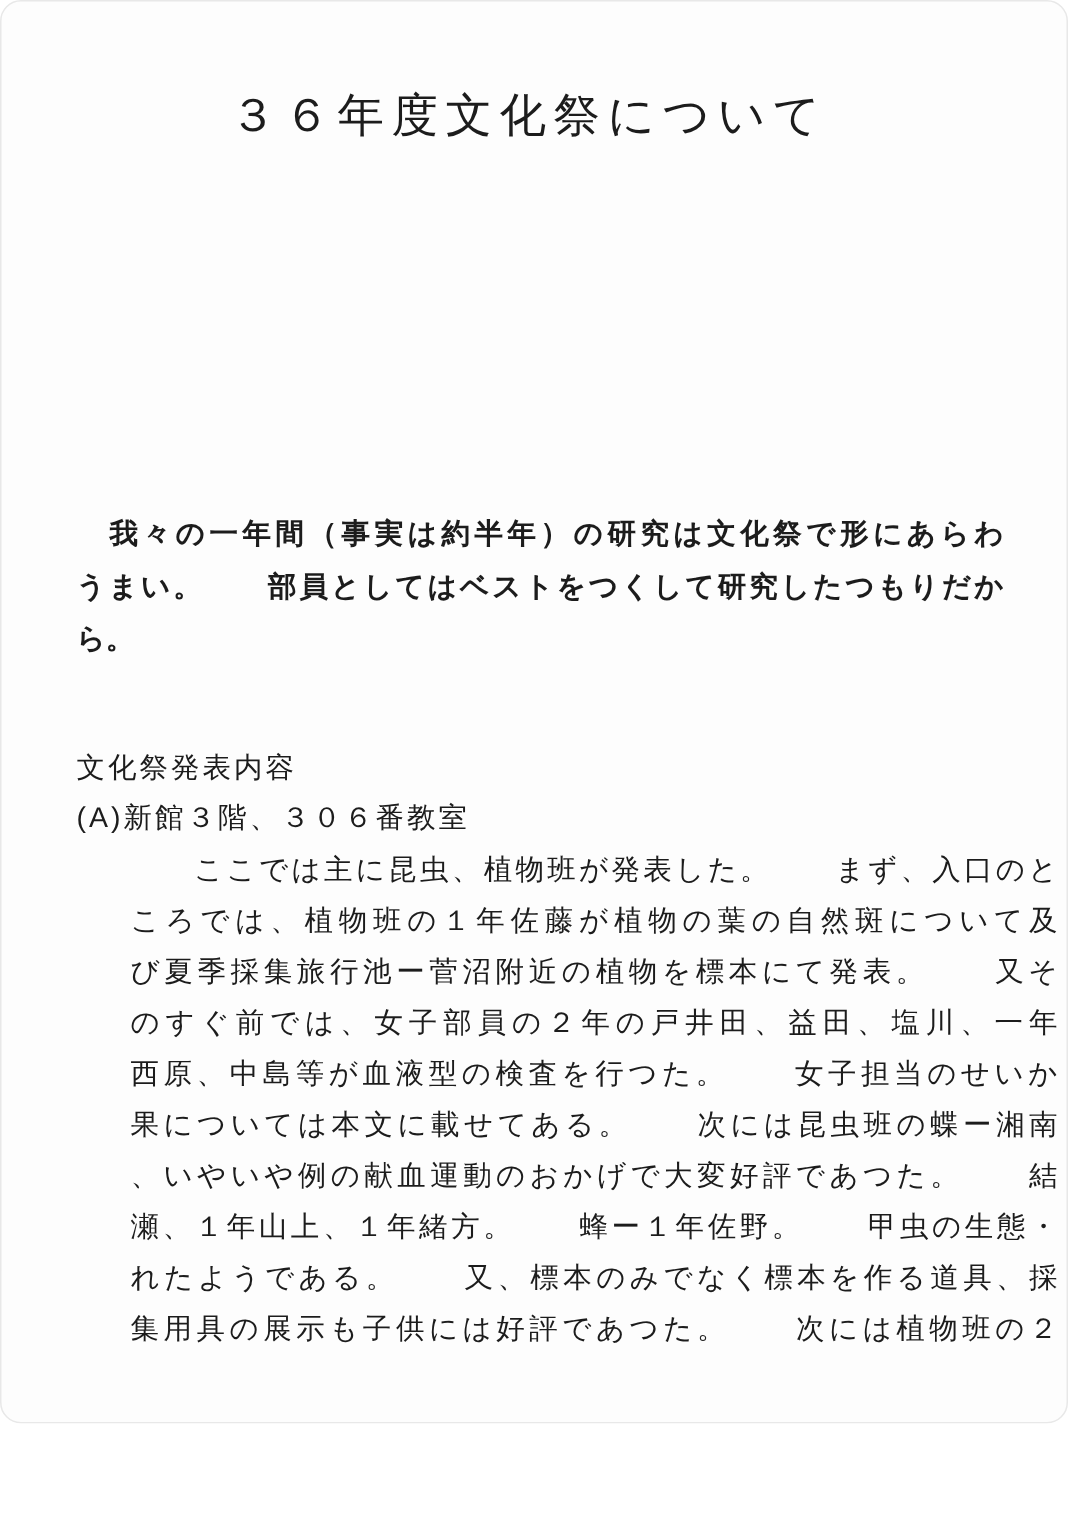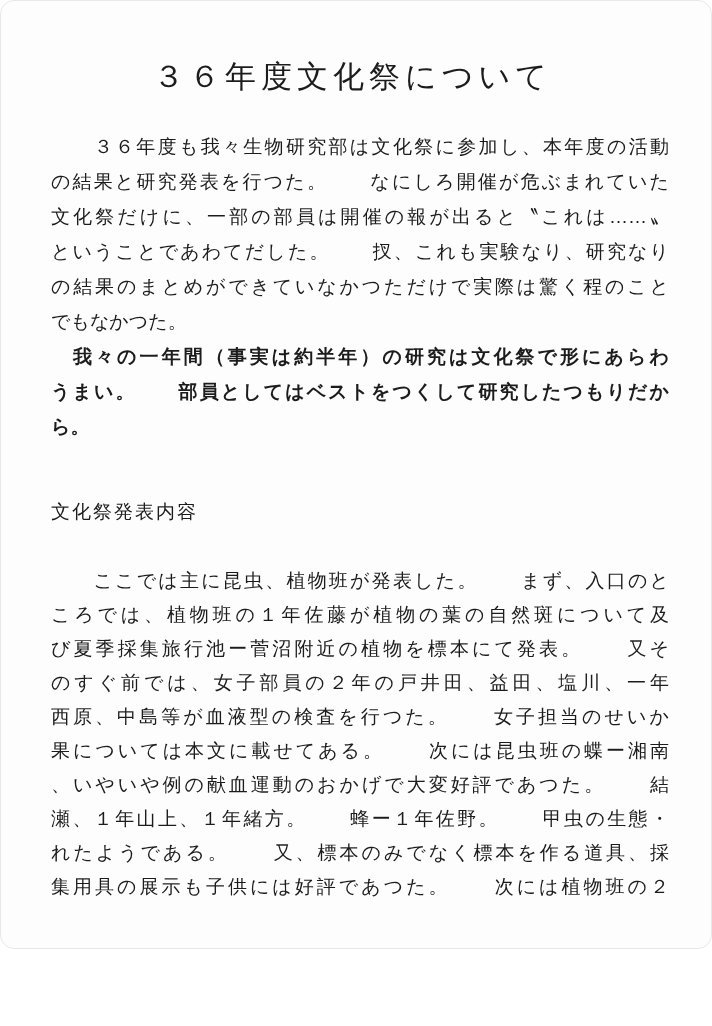--- a/index.html
+++ b/index.html
@@ -47,38 +47,31 @@
     font-size:19px;letter-spacing:5px;
   }
 </style>
 </head>
 <body>
 
 <div class="page">
 
   <div class="doc-title">３６年度文化祭について</div>
 
-  <div class="textblock" style="top:128px;">
-    <div class="line">　　３６年度も我々生物研究部は文化祭に参加し、本年度の活動</div>
-    <div class="line">の結果と研究発表を行つた。　　なにしろ開催が危ぶまれていた</div>
-    <div class="line">文化祭だけに、一部の部員は開催の報が出ると〝これは……〟</div>
-    <div class="line">ということであわてだした。　　扠、これも実験なり、研究なり</div>
-    <div class="line">の結果のまとめができていなかつただけで実際は驚く程のこと</div>
-    <div class="line noj">でもなかつた。</div>
-  </div>
 
   <div class="textblock" style="top:338px;font-weight:bold;">
     <div class="line">　我々の一年間（事実は約半年）の研究は文化祭で形にあらわ</div>
     <div class="line">うまい。　　部員としてはベストをつくして研究したつもりだか</div>
     <div class="line noj">ら。</div>
   </div>
 
   <div class="sec-heading">文化祭発表内容</div>
+  <div class="sec-subheading">(A)新館３階、３０６番教室</div>
 
-  <div class="textblock sec" style="top:563px;">
+  <div class="textblock sec" style="top:563px;margin-left:36px;">
     <div class="line">　　ここでは主に昆虫、植物班が発表した。　　まず、入口のと</div>
     <div class="line">ころでは、植物班の１年佐藤が植物の葉の自然斑について及</div>
     <div class="line">び夏季採集旅行池ー菅沼附近の植物を標本にて発表。　　又そ</div>
     <div class="line">のすぐ前では、女子部員の２年の戸井田、益田、塩川、一年</div>
     <div class="line">西原、中島等が血液型の検査を行つた。　　女子担当のせいか</div>
     <div class="line">果については本文に載せてある。　　次には昆虫班の蝶ー湘南</div>
     <div class="line">、いやいや例の献血運動のおかげで大変好評であつた。　　結</div>
     <div class="line">瀬、１年山上、１年緒方。　　蜂ー１年佐野。　　甲虫の生態・</div>
     <div class="line">れたようである。　　又、標本のみでなく標本を作る道具、採</div>
     <div class="line">集用具の展示も子供には好評であつた。　　次には植物班の２</div>

